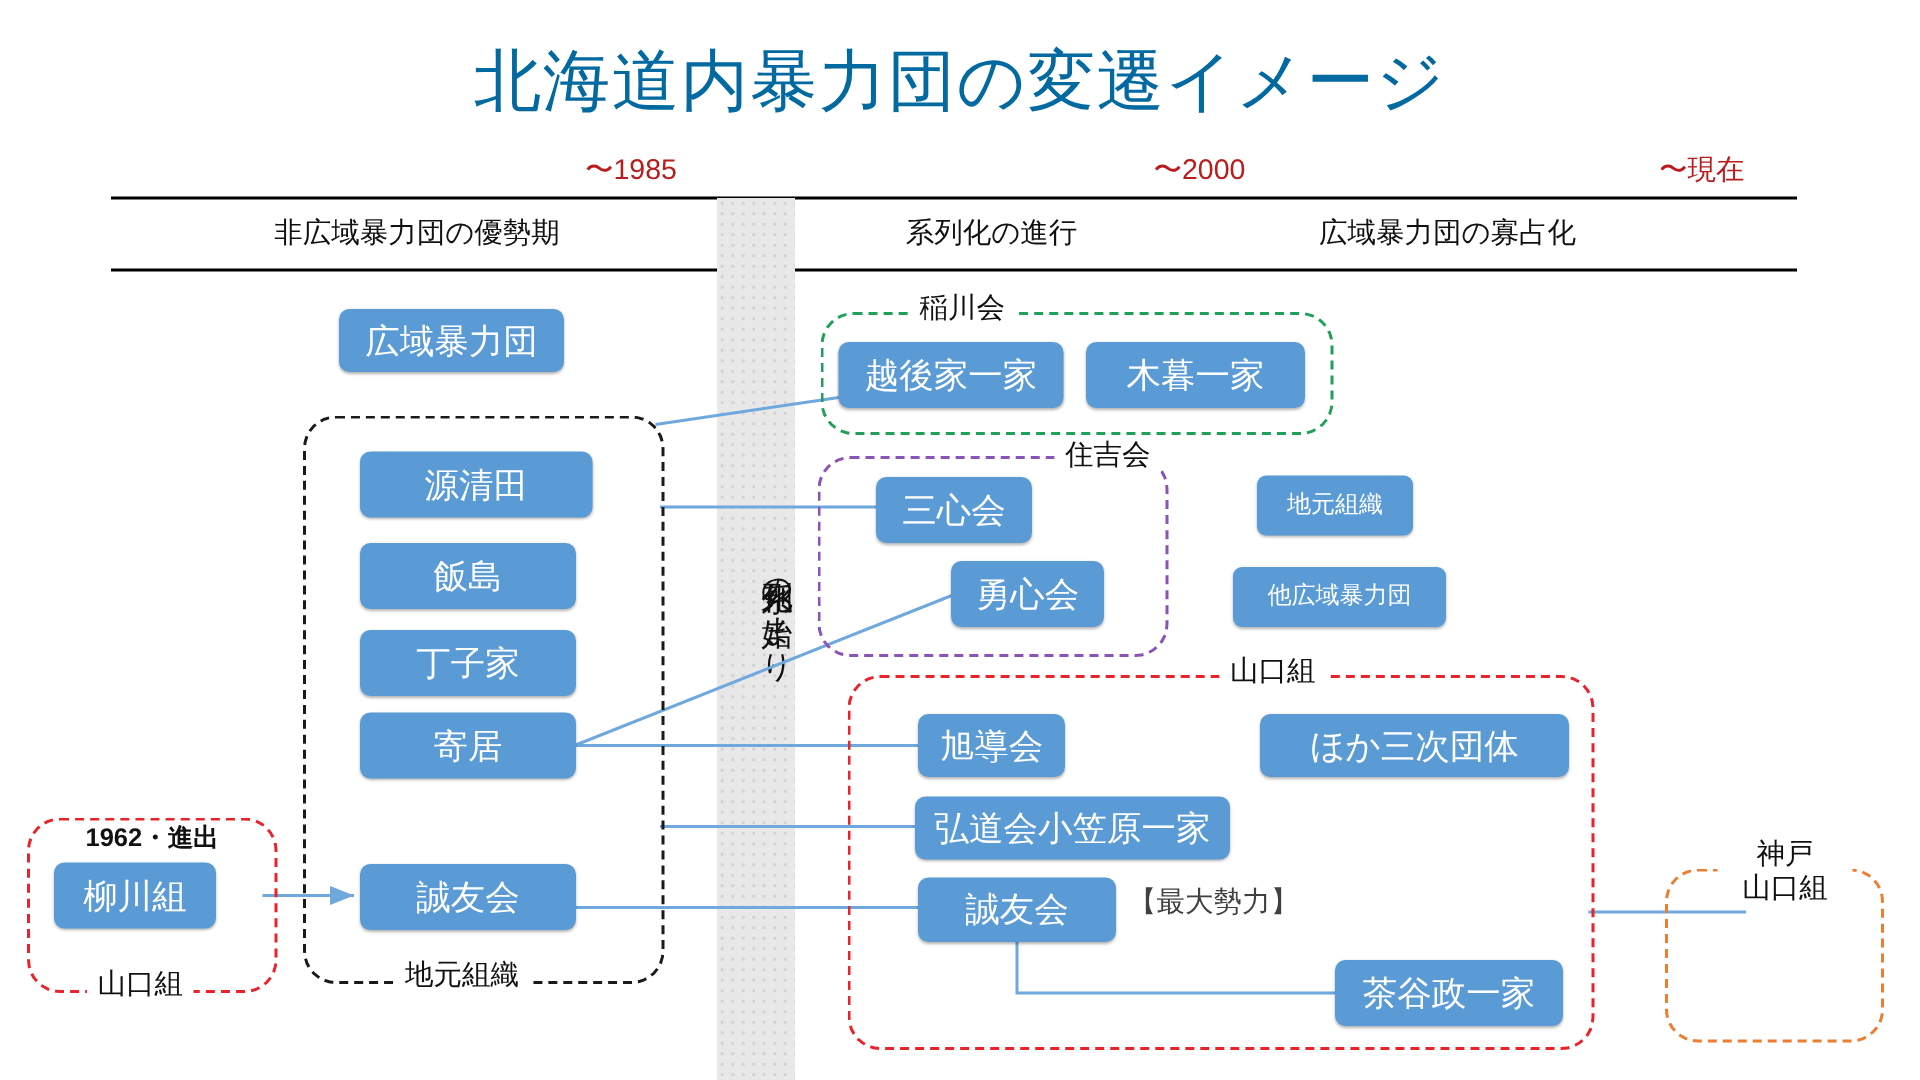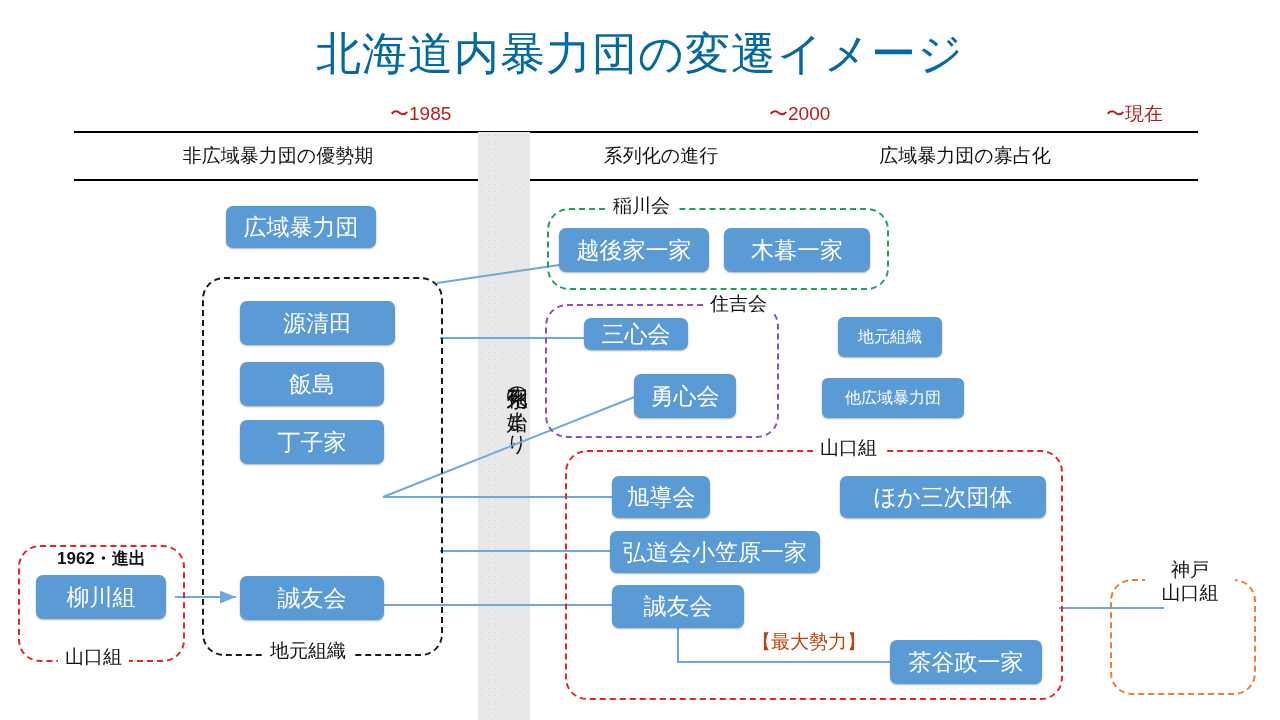--- a/index.html
+++ b/index.html
@@ -57,21 +57,21 @@
   .grp.orange{border:2px dashed #ed7d31;}
 
   
   .glabel{
     font-size:19px;line-height:22px;color:#111;white-space:nowrap;
     background:#fff;padding:0 7px;text-align:center;
   }
   .glabel.two{line-height:23px;white-space:normal;text-align:center;}
   .glabel.bold{font-weight:bold;font-size:17px;}
 
-  .note{font-size:19px;line-height:22px;color:#c2410c;white-space:nowrap;margin-top:40px;}
+  .note{font-size:19px;line-height:22px;color:#404040;white-space:nowrap;}
 
   
   #wires{position:absolute;left:0;top:0;width:1280px;height:720px;pointer-events:none;}
 </style>
 </head>
 <body>
 
 <div id="stage">
 
   <div class="abs" id="title">北海道内暴力団の変遷イメージ</div>
@@ -122,35 +122,36 @@
   </svg>
 
   <div class="abs bx" style="left:226px;top:206px;width:150px;height:42px;">広域暴力団</div>
 
   <div class="abs grp black" style="left:202px;top:277px;width:237px;height:375px;"></div>
   <div class="abs glabel" style="left:263px;top:640px;">地元組織</div>
 
   <div class="abs bx" style="left:240px;top:301px;width:155px;height:44px;">源清田</div>
   <div class="abs bx" style="left:240px;top:362px;width:144px;height:44px;">飯島</div>
   <div class="abs bx" style="left:240px;top:420px;width:144px;height:44px;">丁子家</div>
+  <div class="abs bx" style="left:240px;top:475px;width:144px;height:44px;">寄居</div>
   <div class="abs bx" style="left:240px;top:576px;width:144px;height:44px;">誠友会</div>
 
   <div class="abs grp red" style="left:18px;top:545px;width:163px;height:113px;"></div>
   <div class="abs glabel bold" style="left:50px;top:548px;">1962・進出</div>
   <div class="abs glabel" style="left:58px;top:646px;">山口組</div>
-  <div class="abs bx" style="left:36px;top:575px;width:130px;height:44px;">柳川組</div>
+  <div class="abs bx" style="left:36px;top:575px;width:108px;height:44px;">柳川組</div>
 
   <div class="abs grp green" style="left:547px;top:208px;width:338px;height:78px;"></div>
   <div class="abs glabel" style="left:606px;top:195px;text-align:right;">稲川会</div>
   <div class="abs bx" style="left:559px;top:228px;width:150px;height:44px;">越後家一家</div>
   <div class="abs bx" style="left:724px;top:228px;width:146px;height:44px;">木暮一家</div>
 
   <div class="abs grp purple" style="left:545px;top:304px;width:230px;height:130px;"></div>
   <div class="abs glabel" style="left:703px;top:293px;">住吉会</div>
-  <div class="abs bx" style="left:584px;top:318px;width:104px;height:32px;text-align:center;">三心会</div>
+  <div class="abs bx" style="left:584px;top:318px;width:104px;height:44px;text-align:center;">三心会</div>
   <div class="abs bx" style="left:634px;top:374px;width:102px;height:44px;">勇心会</div>
 
   <div class="abs bx sm" style="left:838px;top:317px;width:104px;height:40px;">地元組織</div>
   <div class="abs bx sm" style="left:822px;top:378px;width:142px;height:40px;">他広域暴力団</div>
 
   <div class="abs grp red" style="left:565px;top:450px;width:494px;height:246px;"></div>
   <div class="abs glabel" style="left:813px;top:437px;">山口組</div>
 
   <div class="abs bx" style="left:612px;top:476px;width:98px;height:42px;">旭導会</div>
   <div class="abs bx" style="left:610px;top:531px;width:210px;height:42px;">弘道会小笠原一家</div>

